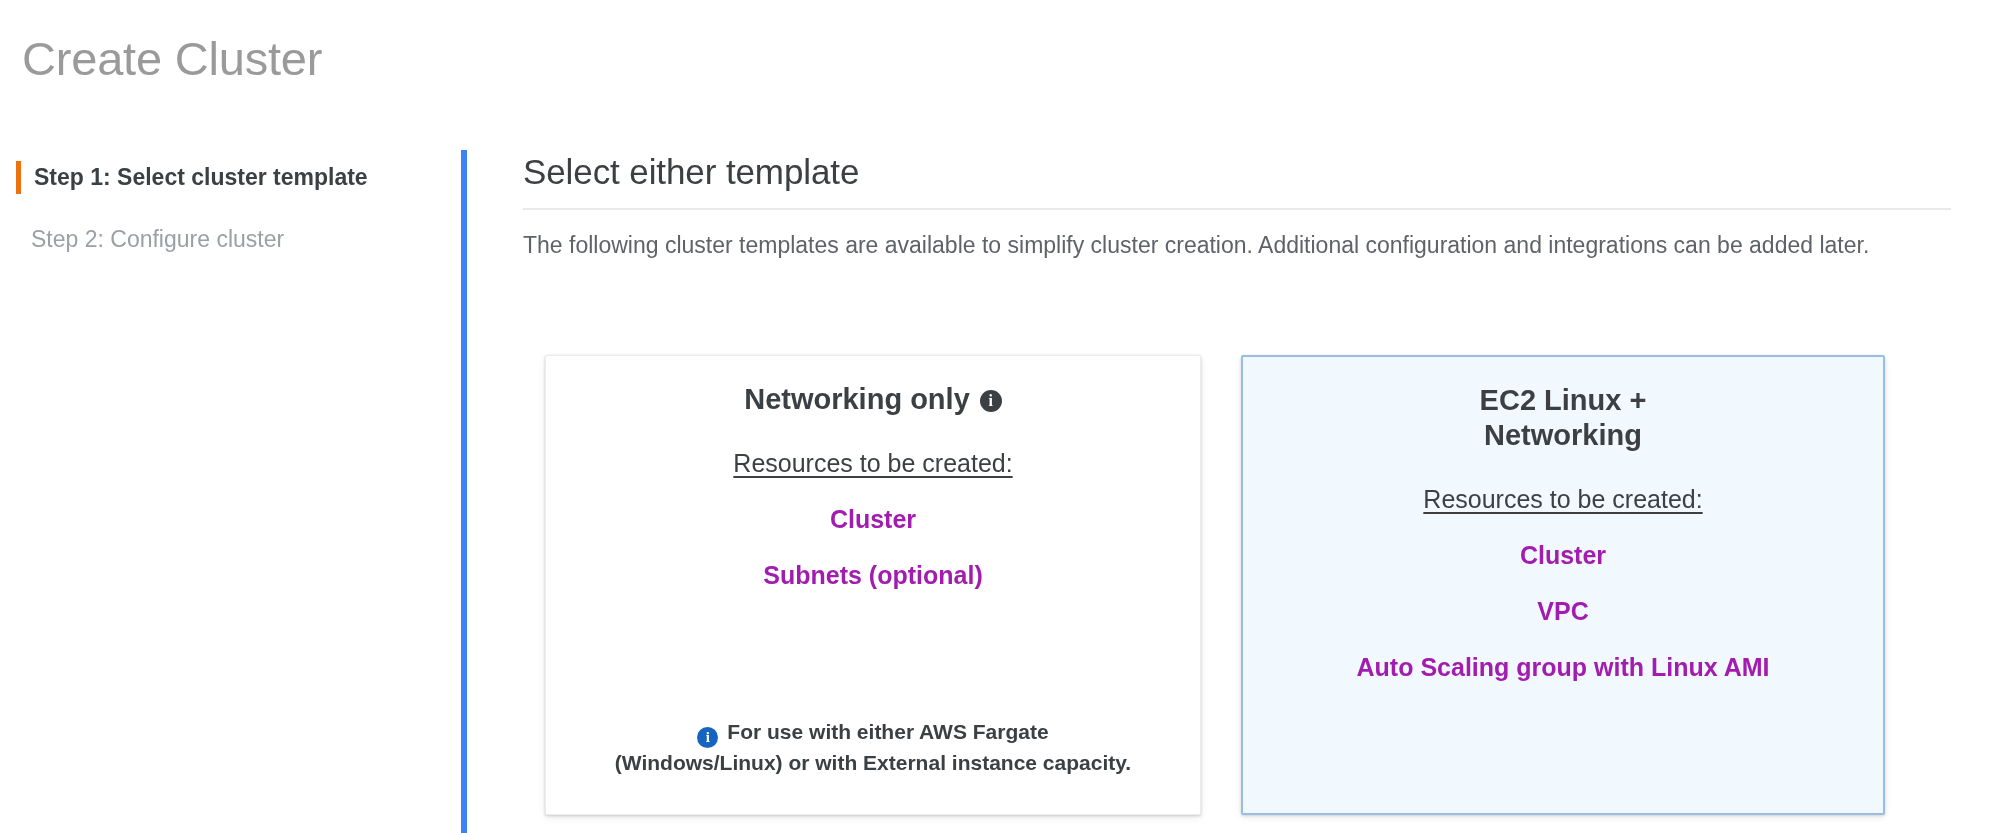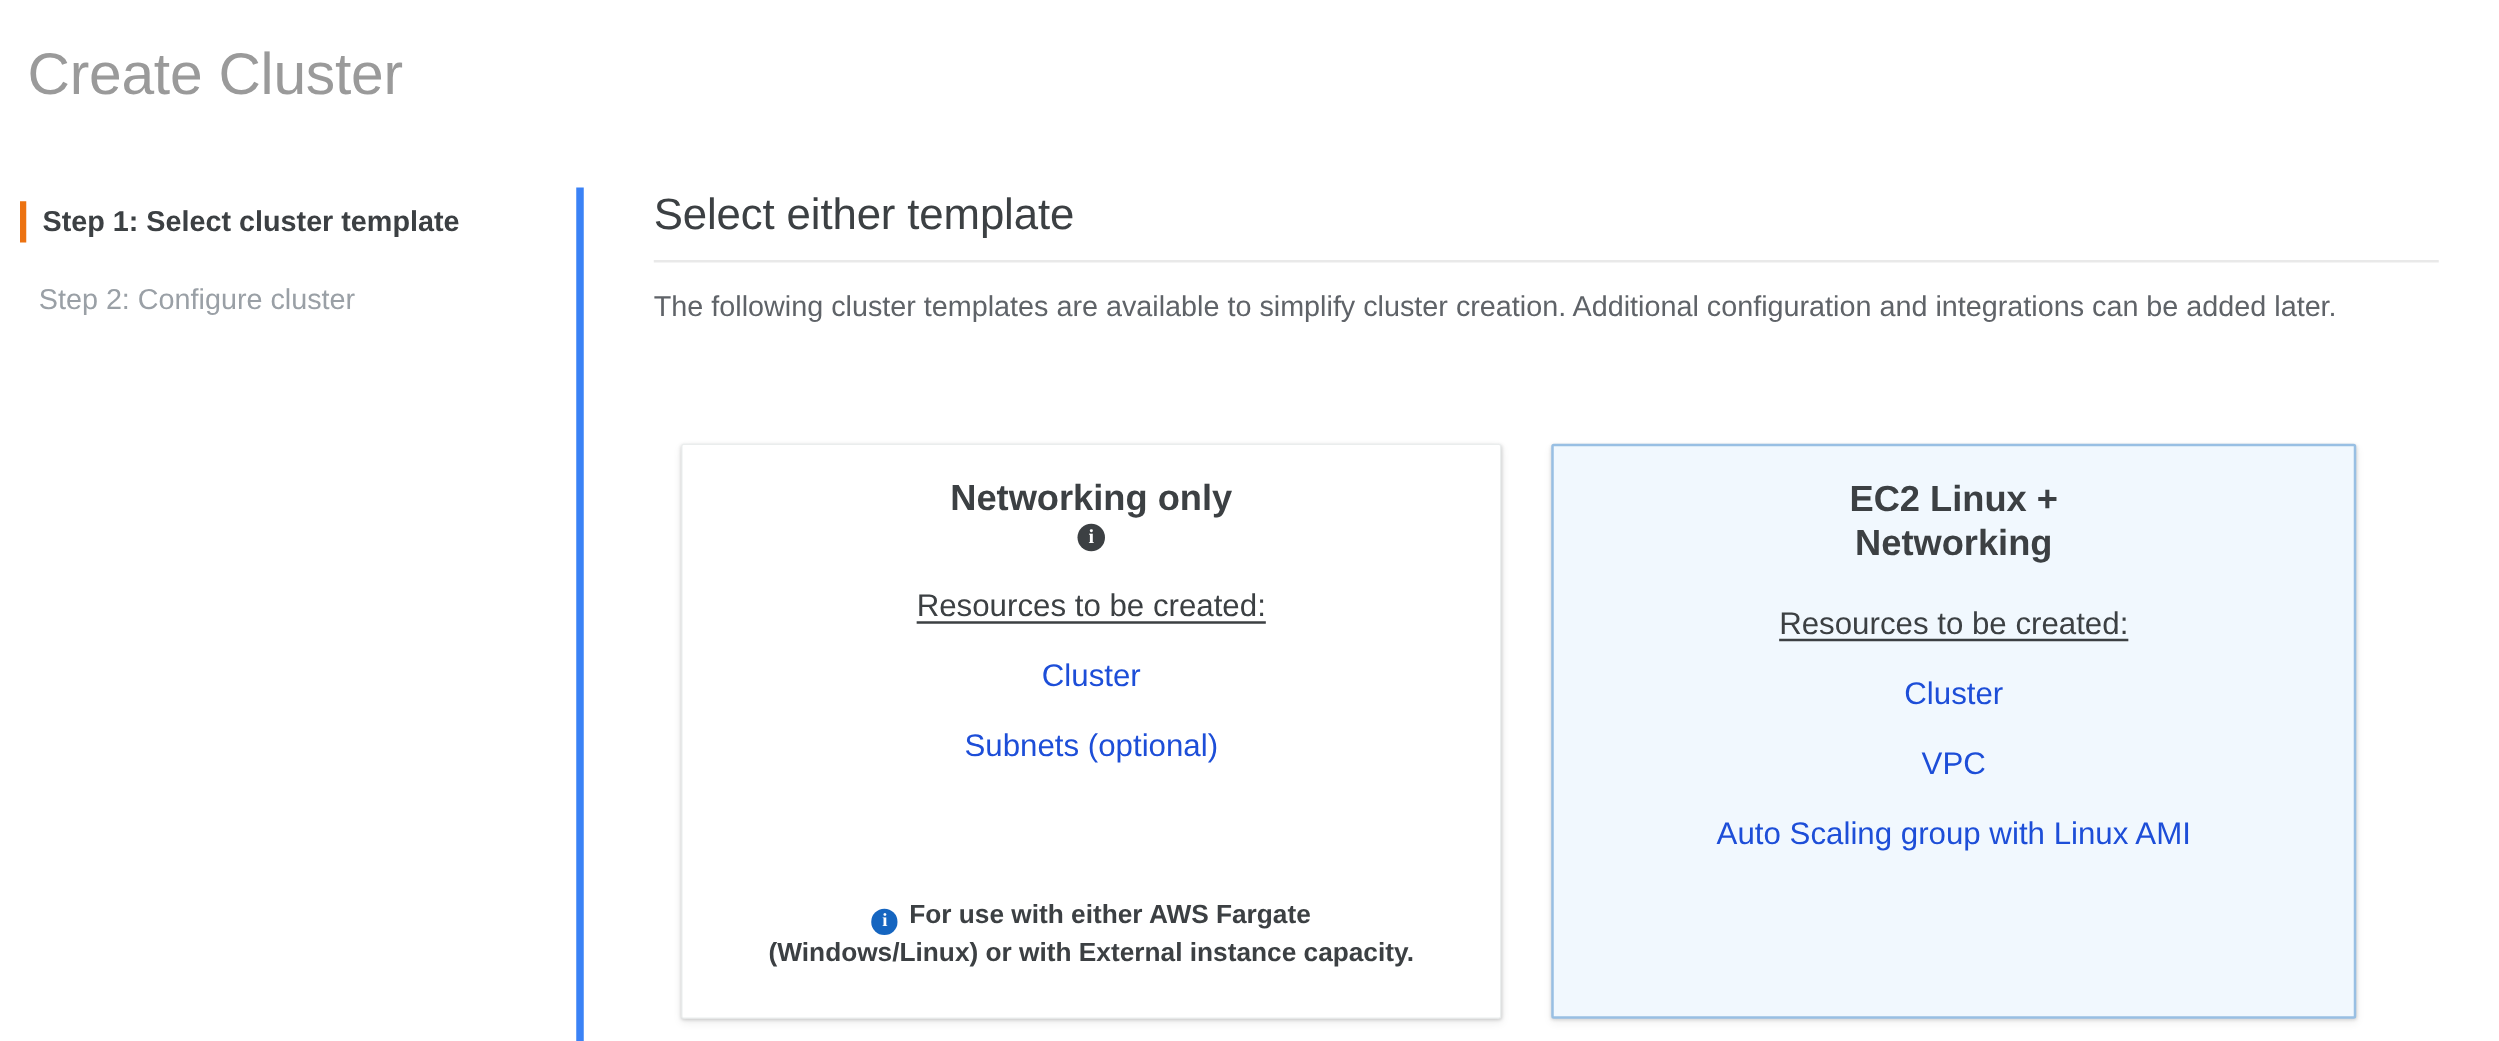--- a/index.html
+++ b/index.html
@@ -143,21 +143,20 @@
     font-weight: bold;
     color: #3c4043;
     text-align: center;
     line-height: 1.2;
     max-width: 420px;
     display: flex;
     align-items: center;
     justify-content: center;
     flex-wrap: wrap;
     gap: 0 10px;
-    flex-direction: column;
   }
   .card-title-text { white-space: pre-line; }
 
   .info-icon-dark, .info-icon-blue {
     display: inline-flex;
     align-items: center;
     justify-content: center;
     border-radius: 50%;
     color: #ffffff;
     font-weight: bold;
@@ -191,23 +190,24 @@
   }
   .resource-list {
     margin: 0;
     padding: 0;
     list-style: none;
     width: 100%;
     text-align: center;
   }
   .resource-item {
     font-size: 25px;
-    color: #1d4ed8;
+    color: #a21caf;
     margin-top: 26px;
     line-height: 1.2;
+    font-weight: bold;
   }
   .card-note {
     margin-top: auto;
     margin-bottom: 36px;
     font-size: 21px;
     font-weight: bold;
     color: #3c4043;
     text-align: center;
     line-height: 1.45;
     max-width: 520px;

